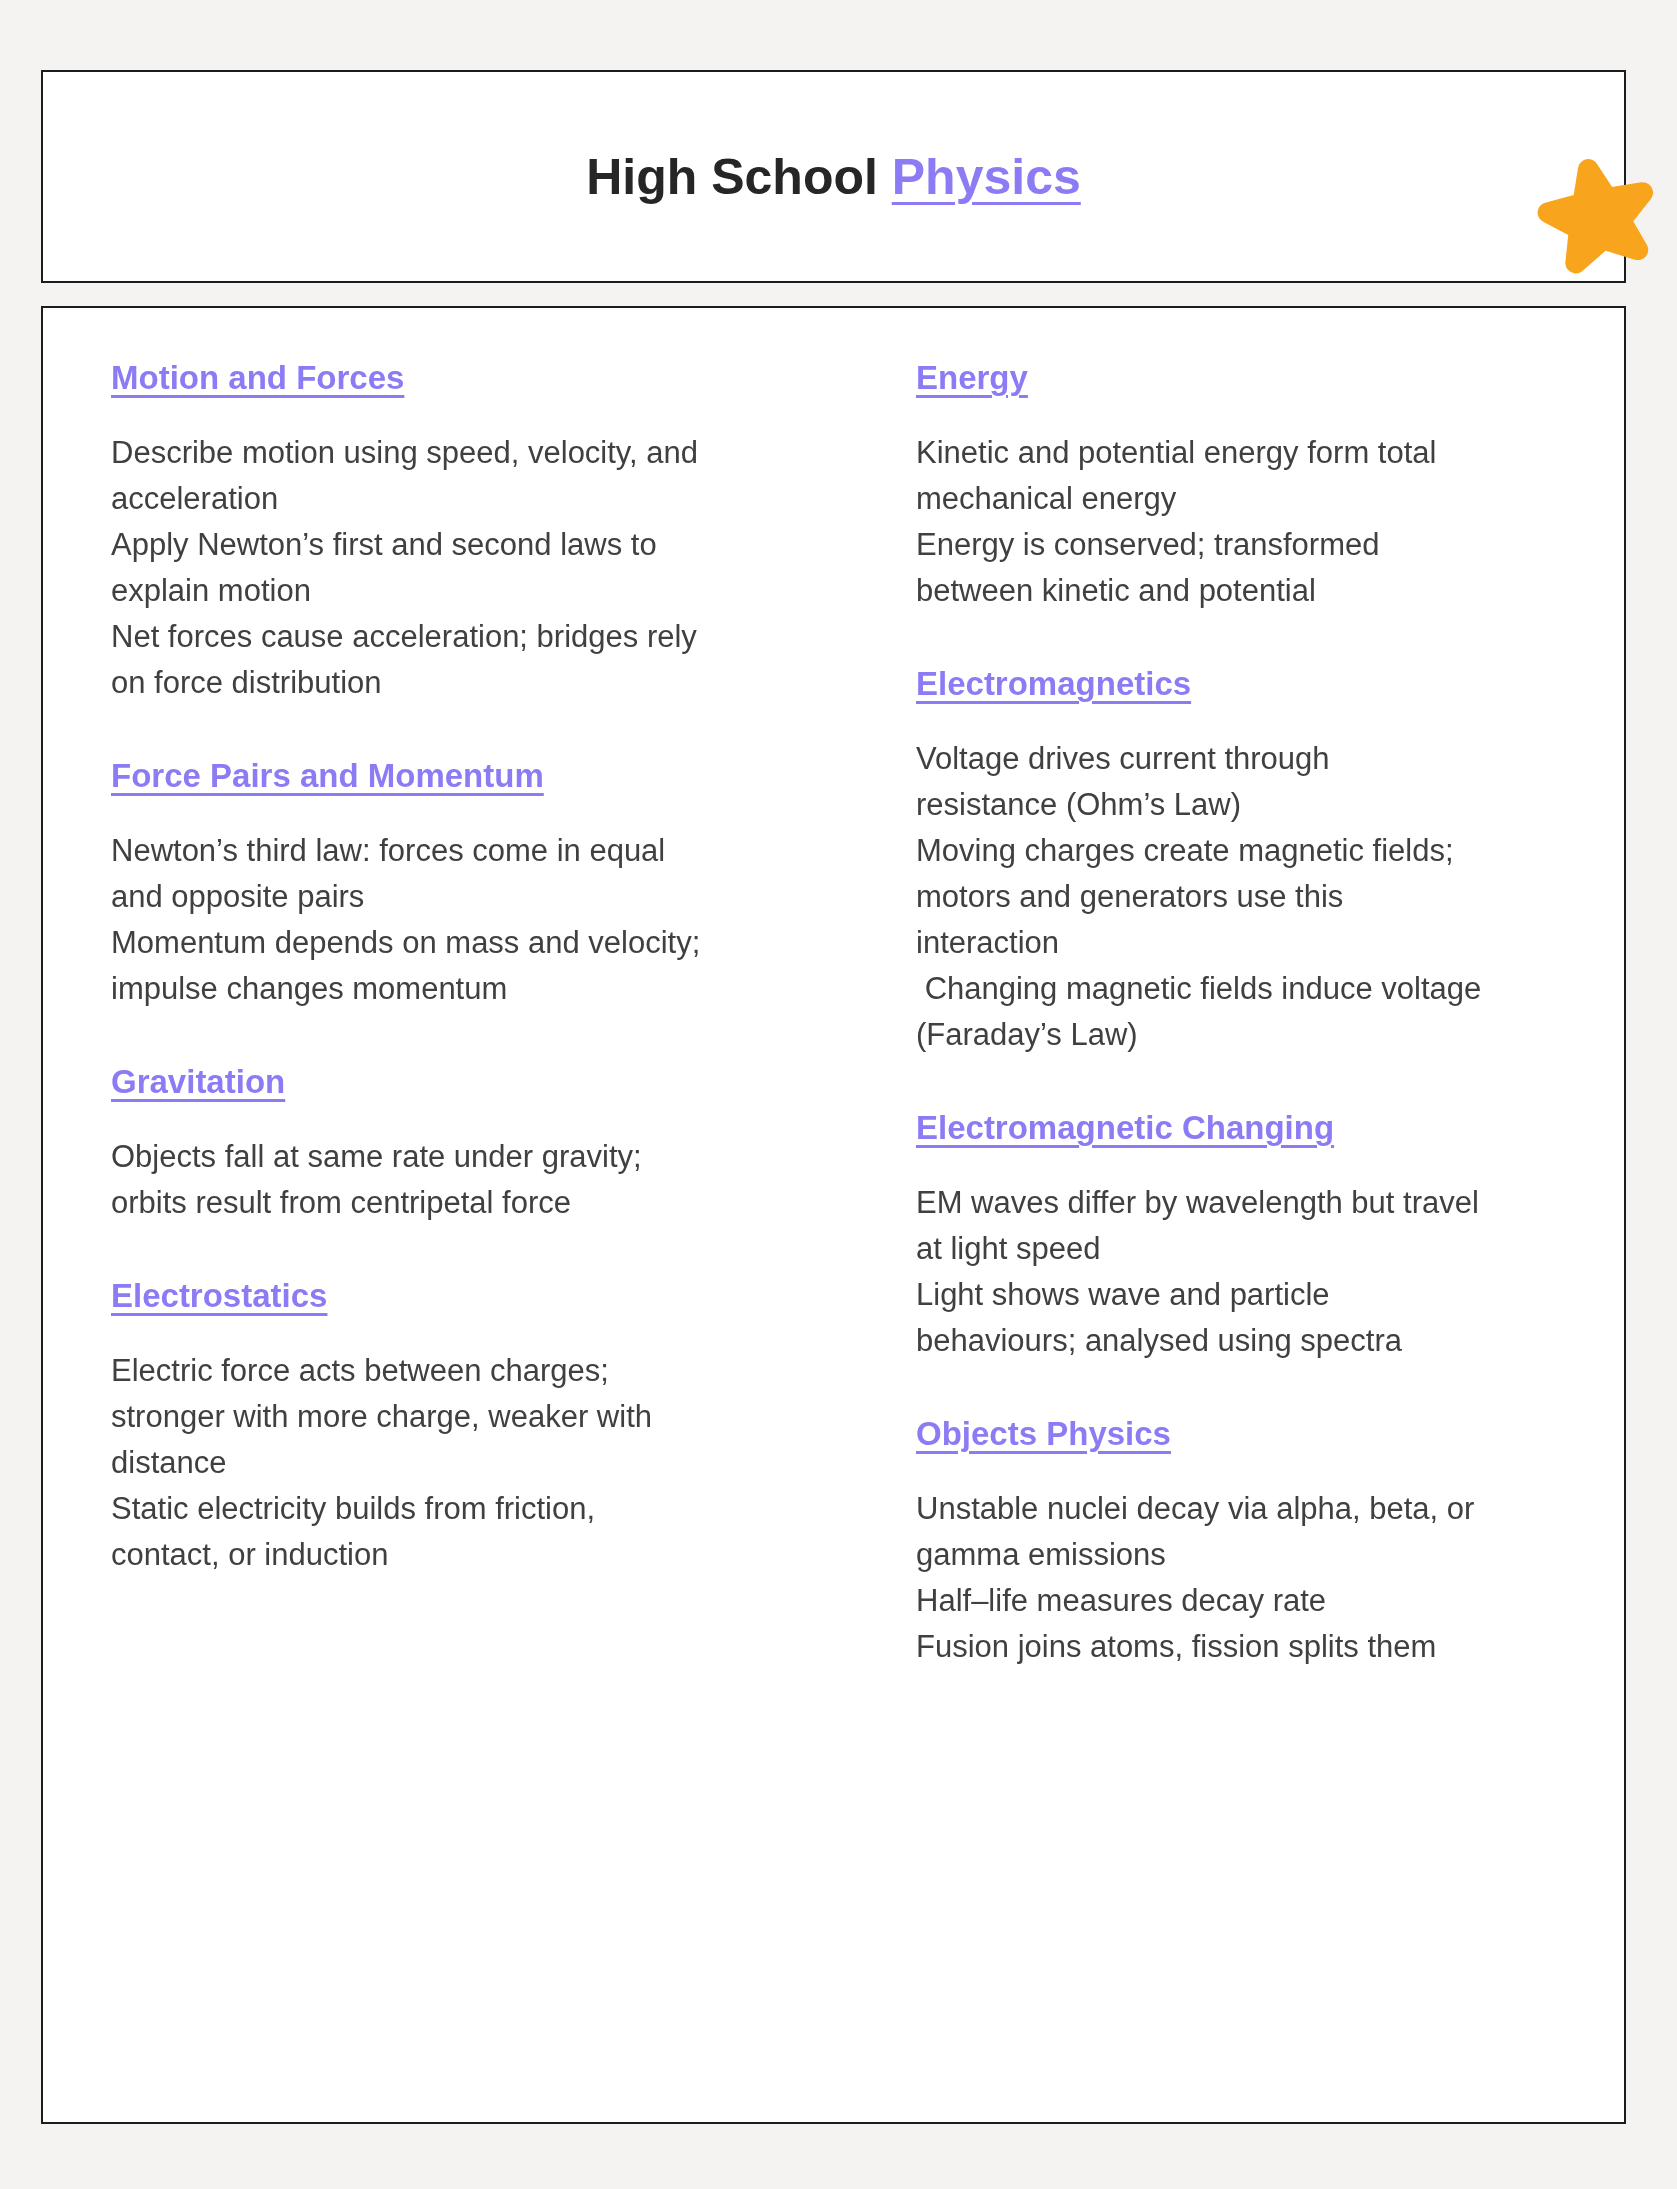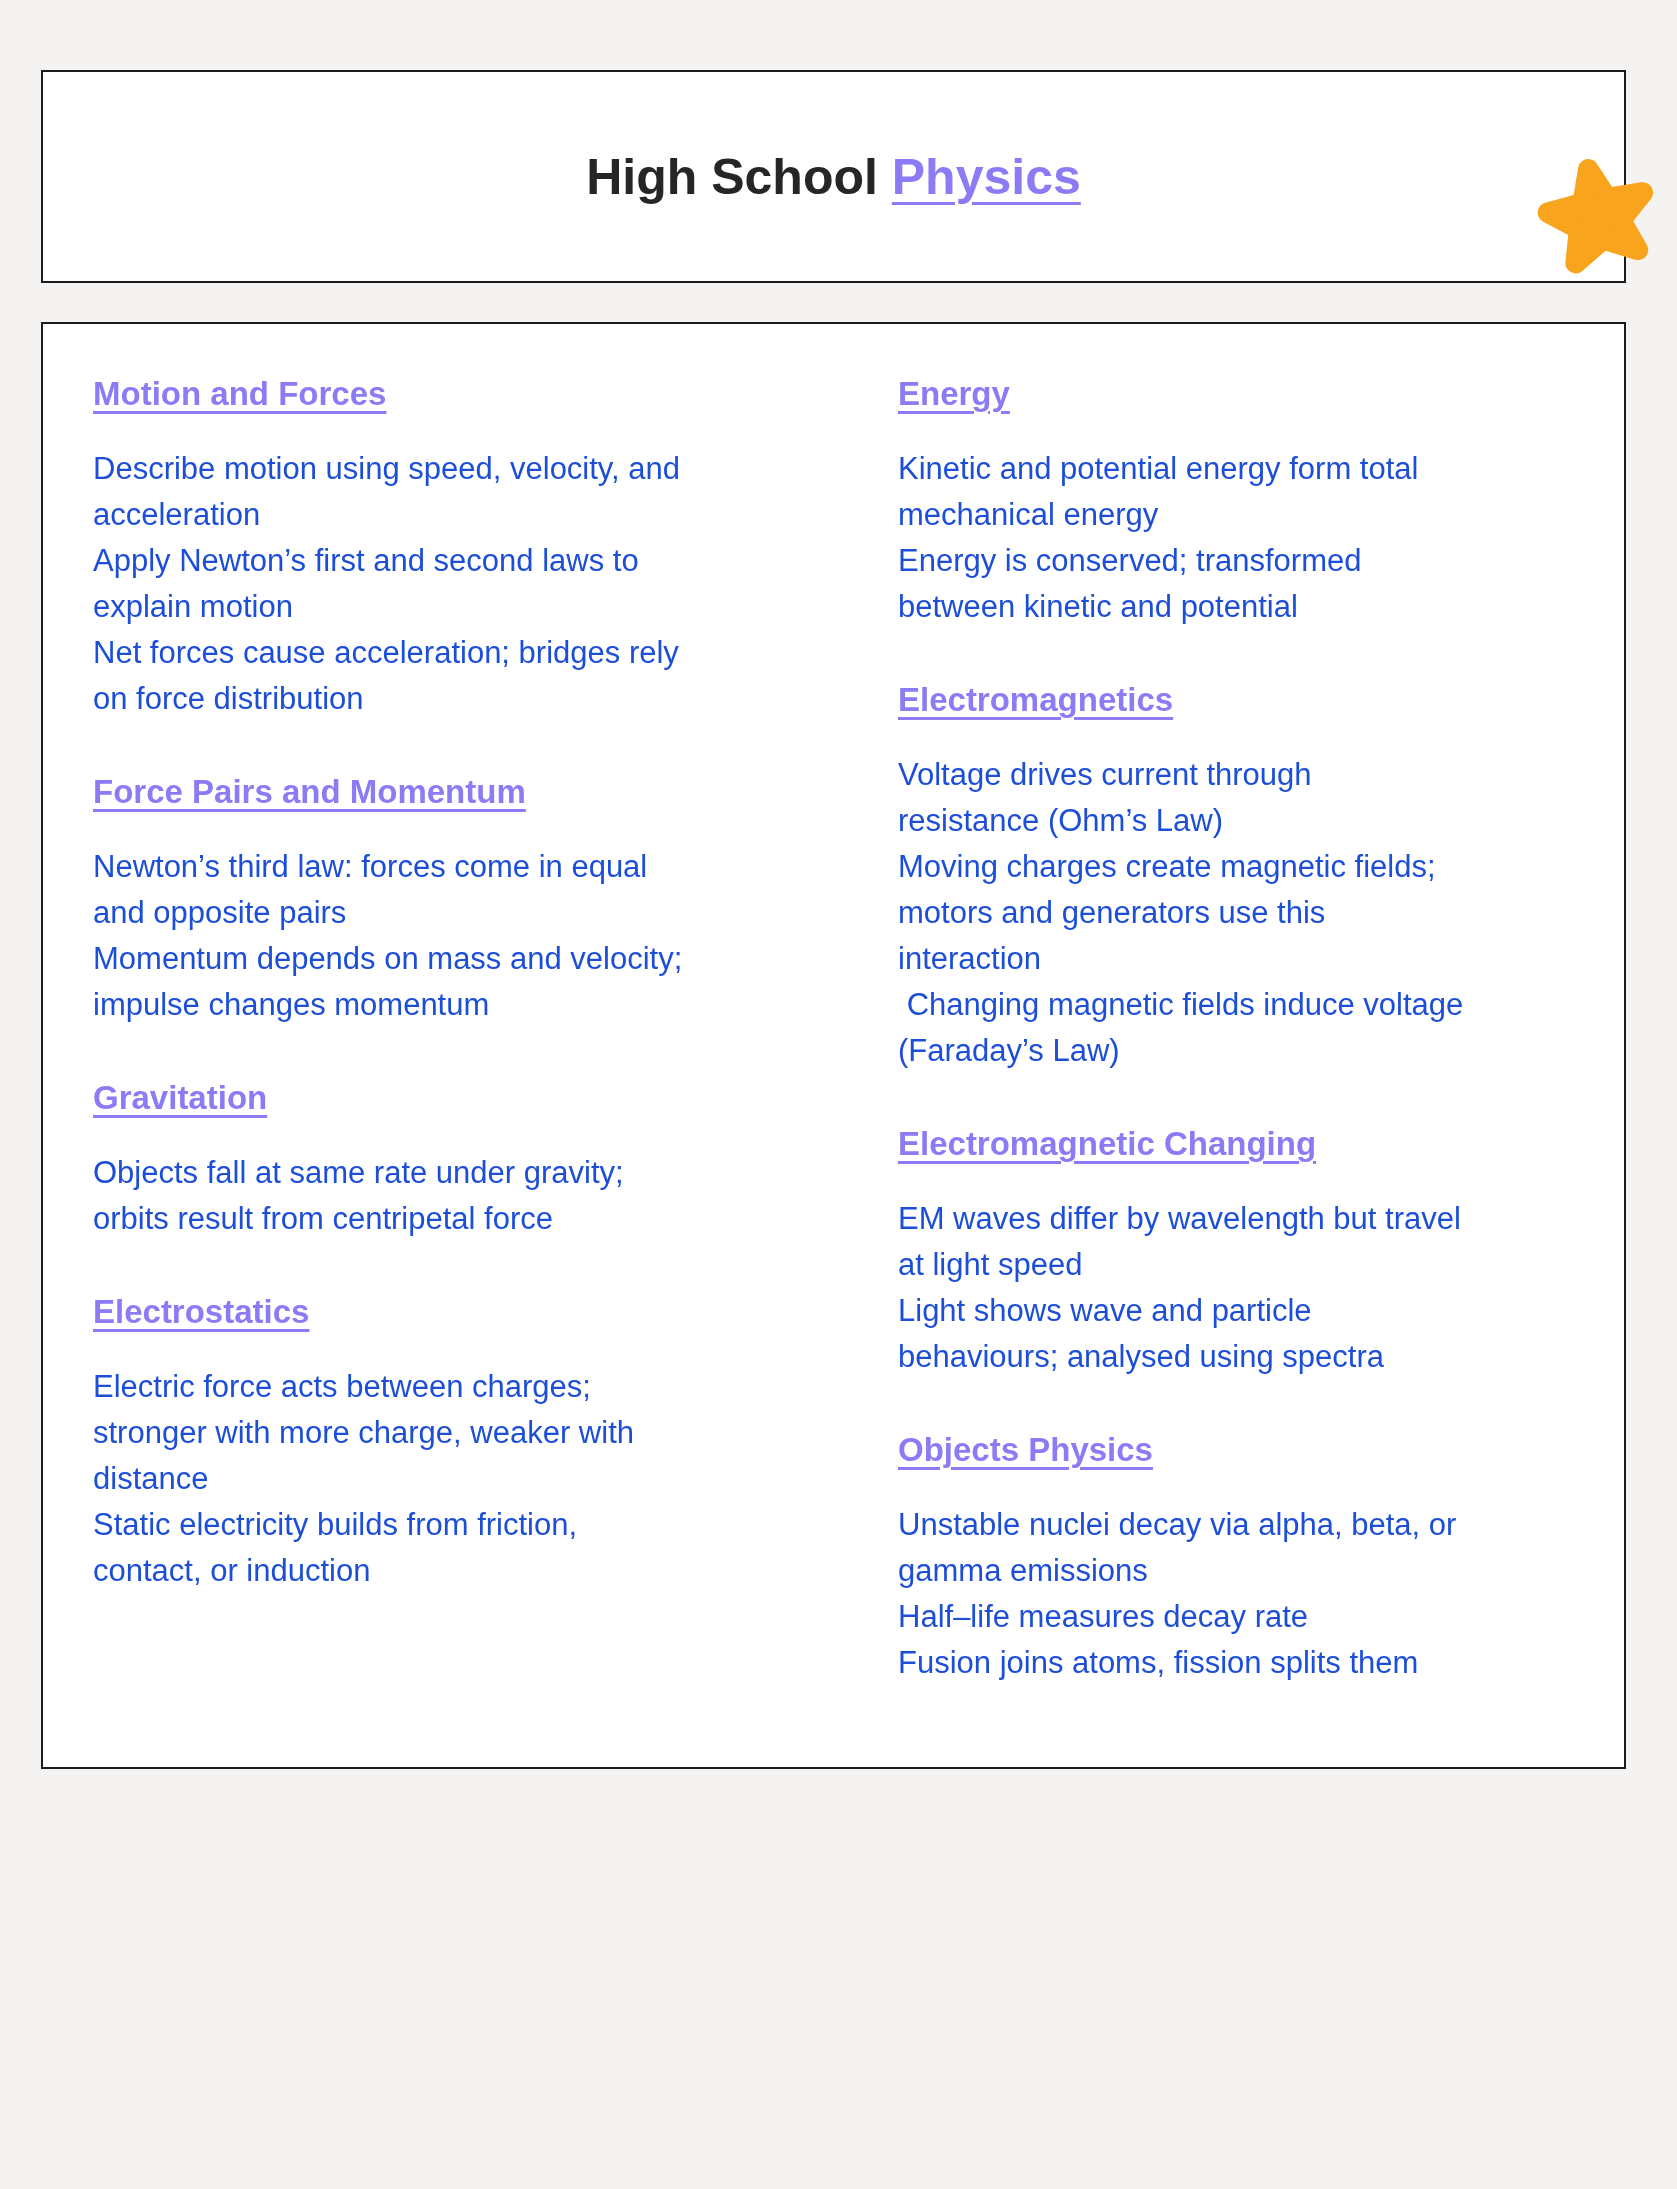--- a/index.html
+++ b/index.html
@@ -43,48 +43,48 @@
     position: absolute;
     left: 1535px;
     top: 154px;
     width: 127px;
     height: 127px;
     z-index: 5;
   }
   .content-box {
     position: absolute;
     left: 41px;
-    top: 322px;
+    top: 306px;
     width: 1585px;
-    height: 1447px;
+    height: 1818px;
     background: #ffffff;
     border: 2.6px solid #1c1c1c;
     box-sizing: border-box;
-    padding: 45px 0 0 50px;
+    padding: 45px 0 0 68px;
     display: flex;
     gap: 86px;
   }
   .col { width: 719px; flex: 0 0 auto; }
   .section-heading {
     font-size: 33px;
     font-weight: 700;
     color: #8b7bf4;
     line-height: 50px;
     margin: 45px 0 27px 0;
     text-decoration: underline;
     text-decoration-thickness: 2.6px;
     text-underline-offset: 6px;
     display: inline-block;
   }
   .section:first-child .section-heading { margin-top: 0; }
   .section { display: block; }
   .statement {
     font-size: 31px;
     line-height: 46px;
-    color: #1d4ed8;
+    color: #404040;
     white-space: pre-wrap;
   }
 </style>
 </head>
 <body>
 
 <div class="page">
 
   <div class="header-box">
     <div class="title"><span>High School </span><span class="title-accent">Physics</span></div>

